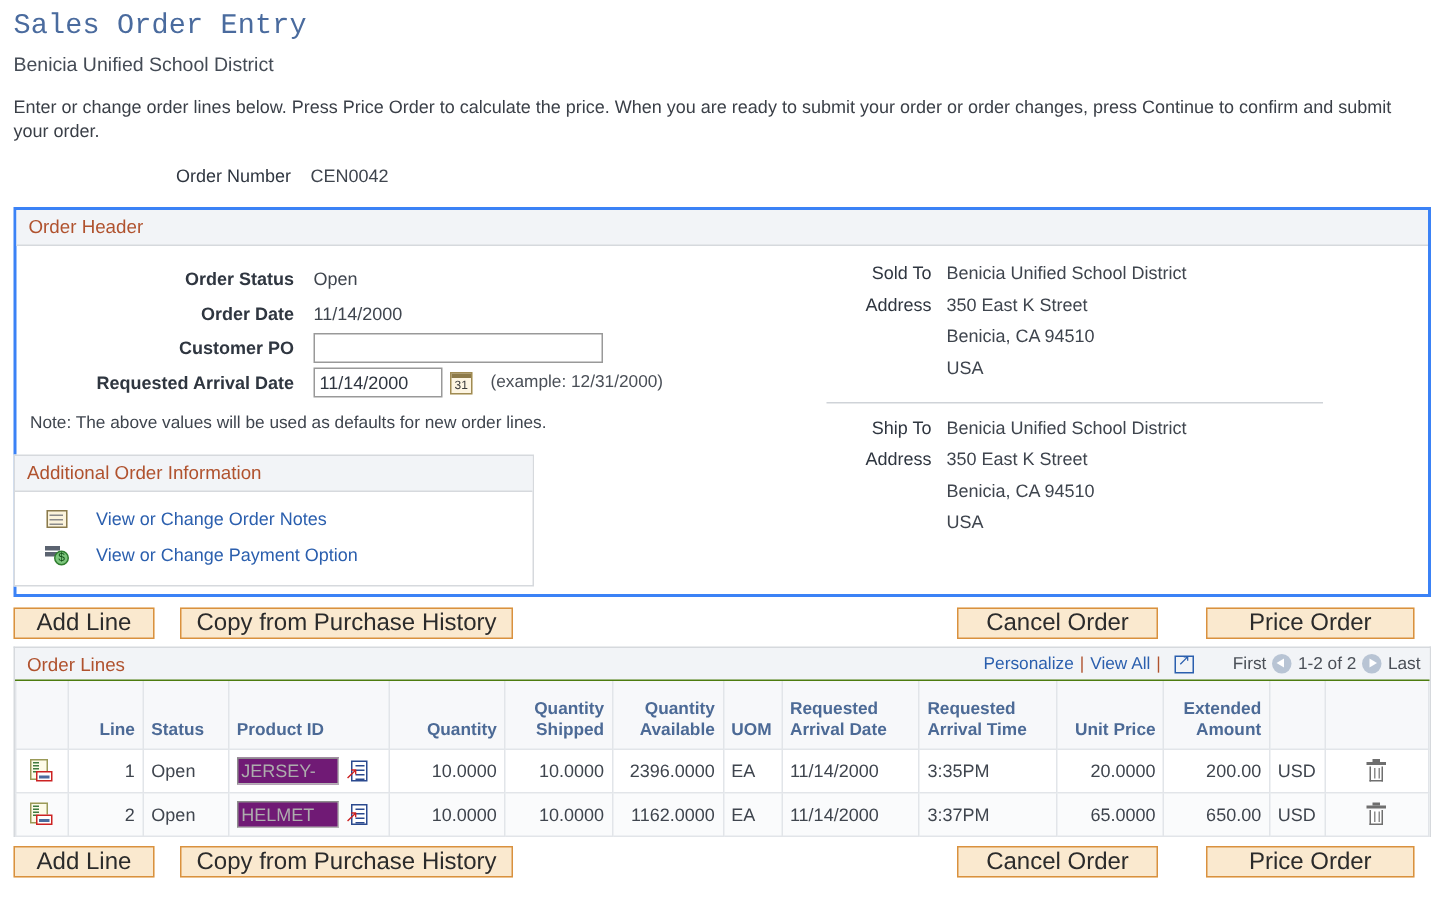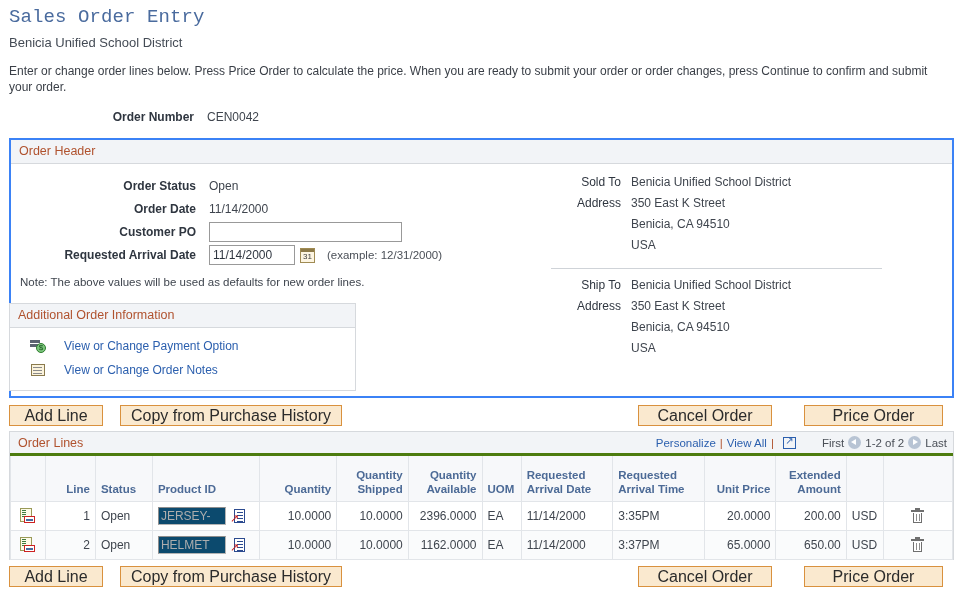--- a/index.html
+++ b/index.html
@@ -43,21 +43,21 @@
   
   .ordernum-row {
     margin-top: 15px;
     padding-left: 9px;
     display: flex;
     align-items: baseline;
   }
   .ordernum-label {
     width: 185px;
     text-align: right;
-    font-weight: bold;
+    font-weight: normal;
     color: #2f3640;
     font-size: 12px;
   }
   .ordernum-value {
     margin-left: 13px;
     color: #3f454e;
     font-size: 12px;
   }
 
   
@@ -304,21 +304,21 @@
   .btn-price     { left: 795px; width: 139px; }
 
   
   .grid-wrap {
     margin: 0 9px;
     border: 1px solid #d6d9dd;
     border-bottom: none;
   }
   .grid-titlebar {
     background: #f2f4f7;
-    border-bottom: 3px solid #4d7c0f;
+    border-bottom: 1px solid #4d7c0f;
     height: 21px;
     display: flex;
     align-items: center;
     position: relative;
     text-align: right;
   }
   .grid-title {
     color: #b0522e;
     font-size: 12.5px;
     padding-left: 8px;
@@ -445,21 +445,21 @@
   .prod-cell {
     display: flex;
     align-items: center;
   }
   .prod-input {
     width: 62px;
     height: 16px;
     border: 1px solid #b4b4b4;
     border-top-color: #8d8d8d;
     border-left-color: #8d8d8d;
-    background: #0c4a6e;
+    background: #701a75;
     color: #adadad;
     font-size: 12px;
     font-family: "Liberation Sans", sans-serif;
     padding: 0 2px;
     box-sizing: content-box;
     overflow: hidden;
     white-space: nowrap;
     line-height: 16px;
   }
   .lookup-icon {
@@ -603,36 +603,36 @@
       </div>
     </div>
 
   </div>
 </div>
 
 <div class="aoi">
   <div class="aoi-header">Additional Order Information</div>
   <div class="aoi-body">
 
+
+    <div class="aoi-item">
+      <span class="aoi-icon ico-notes">
+        <span class="pad"></span>
+          <span class="lines"></span>
+      </span>
+      <a class="aoi-link">View or Change Order Notes</a>
+    </div>
 
     <div class="aoi-item">
       <span class="aoi-icon ico-money">
         <span class="bill"></span>
           <span class="bill2"></span>
           <span class="coin"></span>
       </span>
       <a class="aoi-link">View or Change Payment Option</a>
-    </div>
-
-    <div class="aoi-item">
-      <span class="aoi-icon ico-notes">
-        <span class="pad"></span>
-          <span class="lines"></span>
-      </span>
-      <a class="aoi-link">View or Change Order Notes</a>
     </div>
   </div>
 </div>
 
 <div class="btnbar" style="margin-top:7px;">
   <button class="btn btn-addline">Add Line</button>
   <button class="btn btn-copyhist">Copy from Purchase History</button>
   <button class="btn btn-cancel">Cancel Order</button>
   <button class="btn btn-price">Price Order</button>
 </div>

